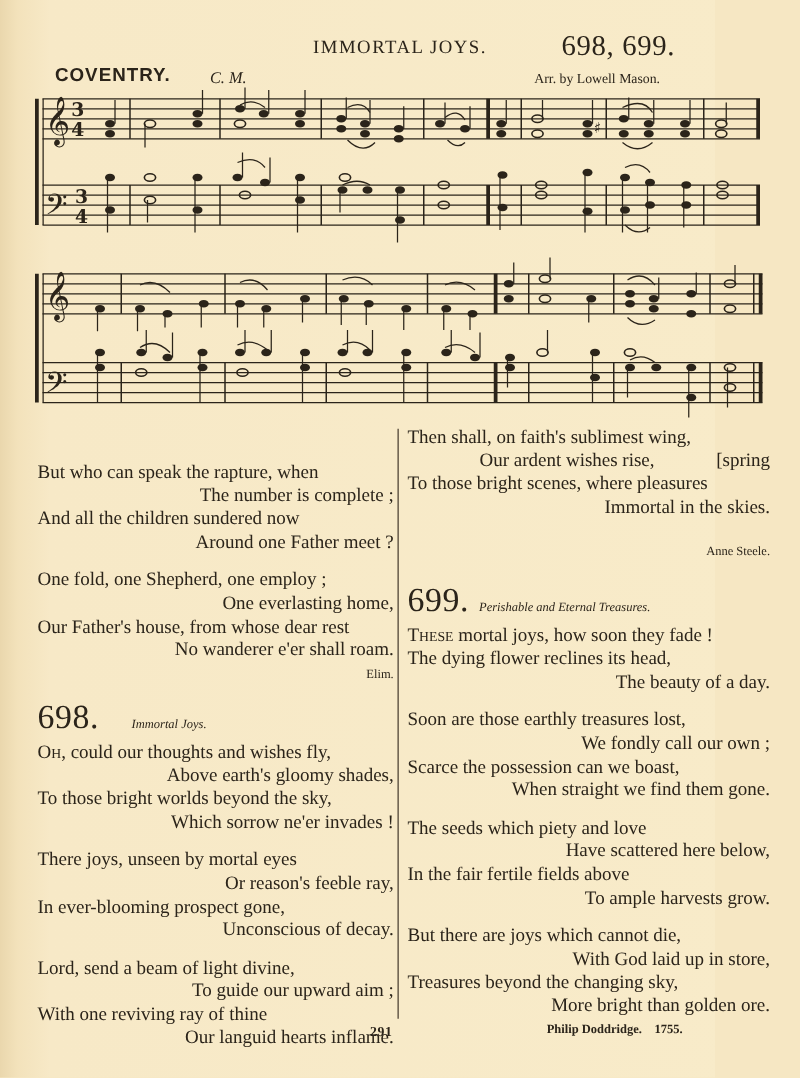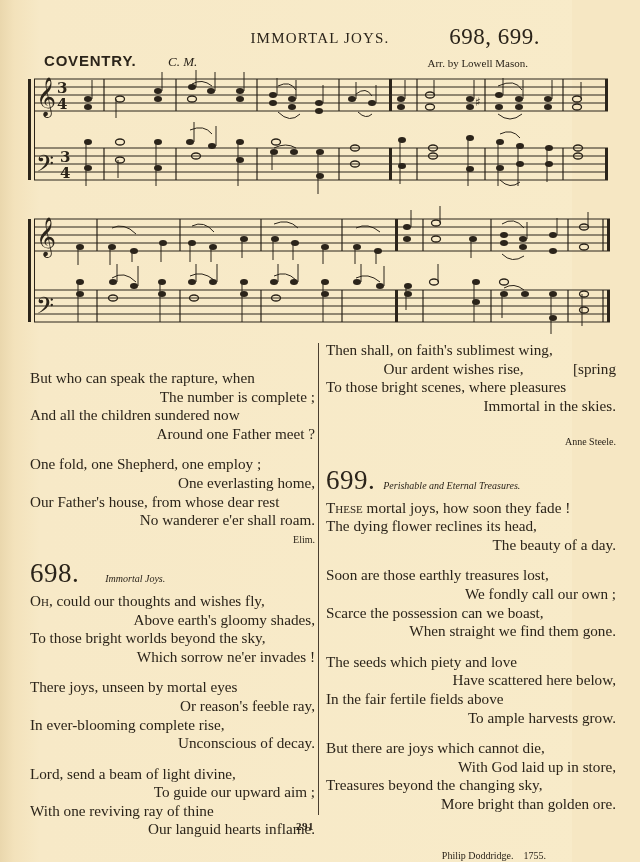--- a/index.html
+++ b/index.html
@@ -50,21 +50,21 @@
       position: absolute; left: 318px; top: 343px; width: 1px; height: 472px; background: #4a3f30;
     }
     .hymn-head { display: flex; align-items: baseline; margin: 4px 0 3px 0; }
     .hymn-num { font-size: 27px; line-height: 28px; letter-spacing: 0.5px; }
     .hymn-subtitle { font-style: italic; font-size: 10px; margin-left: 26px; }
     .smallcaps { font-variant: small-caps; }
     .page-number {
       position: absolute; left: 296px; top: 820px; font-size: 11px; font-weight: bold; letter-spacing: 0.5px;
     }
     .footer-attrib {
-      position: absolute; right: 26px; top: 818px; font-size: 10px; font-weight: normal; margin-top: 32px;
+      position: absolute; right: 26px; top: 818px; font-size: 10px; font-weight: bold;
     }
     .footer-attrib span { margin-left: 10px; }
   </style>
 </head>
 <body>
 
 <div class="page">
 
   <div class="running-title">IMMORTAL JOYS.</div>
   <div class="hymn-numbers">698, 699.</div>
@@ -443,21 +443,21 @@
     </div>
     <div class="stanza">
       <div class="line"><span class="smallcaps">Oh,</span><span> could our thoughts and wishes fly,</span></div>
       <div class="line indent">Above earth's gloomy shades,</div>
       <div class="line">To those bright worlds beyond the sky,</div>
       <div class="line indent">Which sorrow ne'er invades !</div>
     </div>
     <div class="stanza">
       <div class="line">There joys, unseen by mortal eyes</div>
       <div class="line indent">Or reason's feeble ray,</div>
-      <div class="line">In ever-blooming complete rise,</div>
+      <div class="line">In ever-blooming prospect gone,</div>
       <div class="line indent">Unconscious of decay.</div>
     </div>
     <div class="stanza">
       <div class="line">Lord, send a beam of light divine,</div>
       <div class="line indent">To guide our upward aim ;</div>
       <div class="line">With one reviving ray of thine</div>
       <div class="line indent">Our languid hearts inflame.</div>
     </div>
   </div>
 

